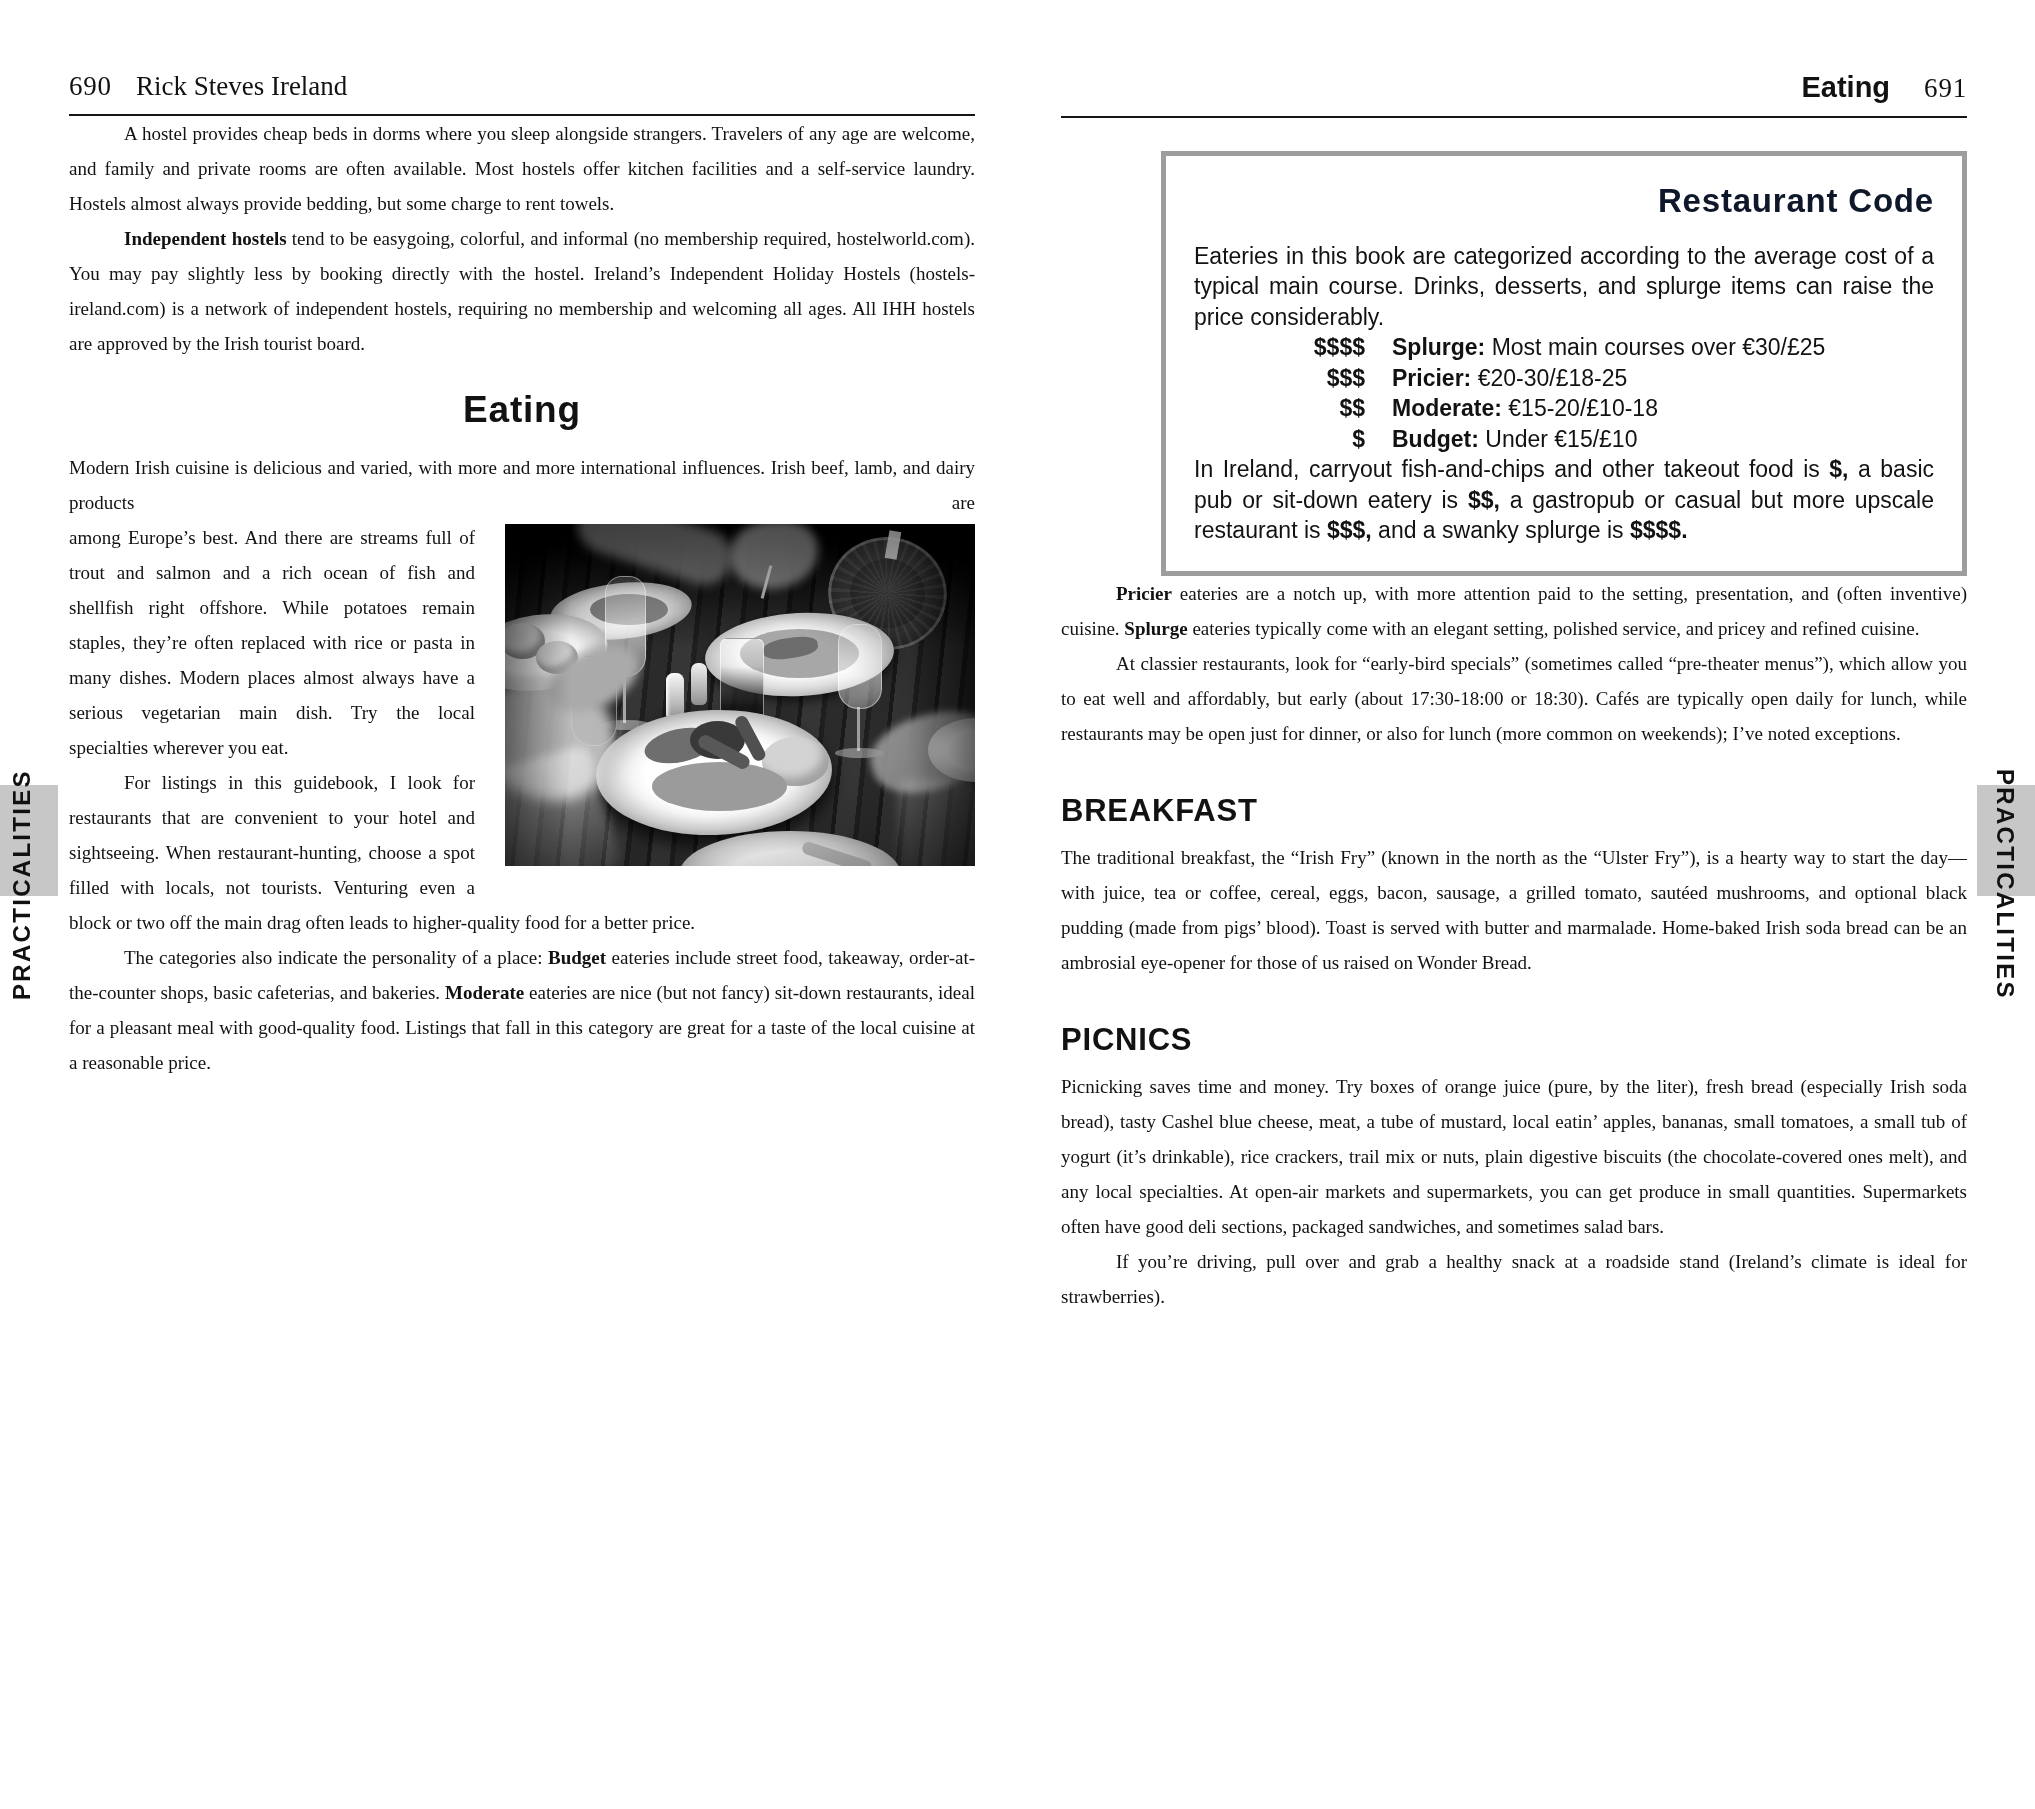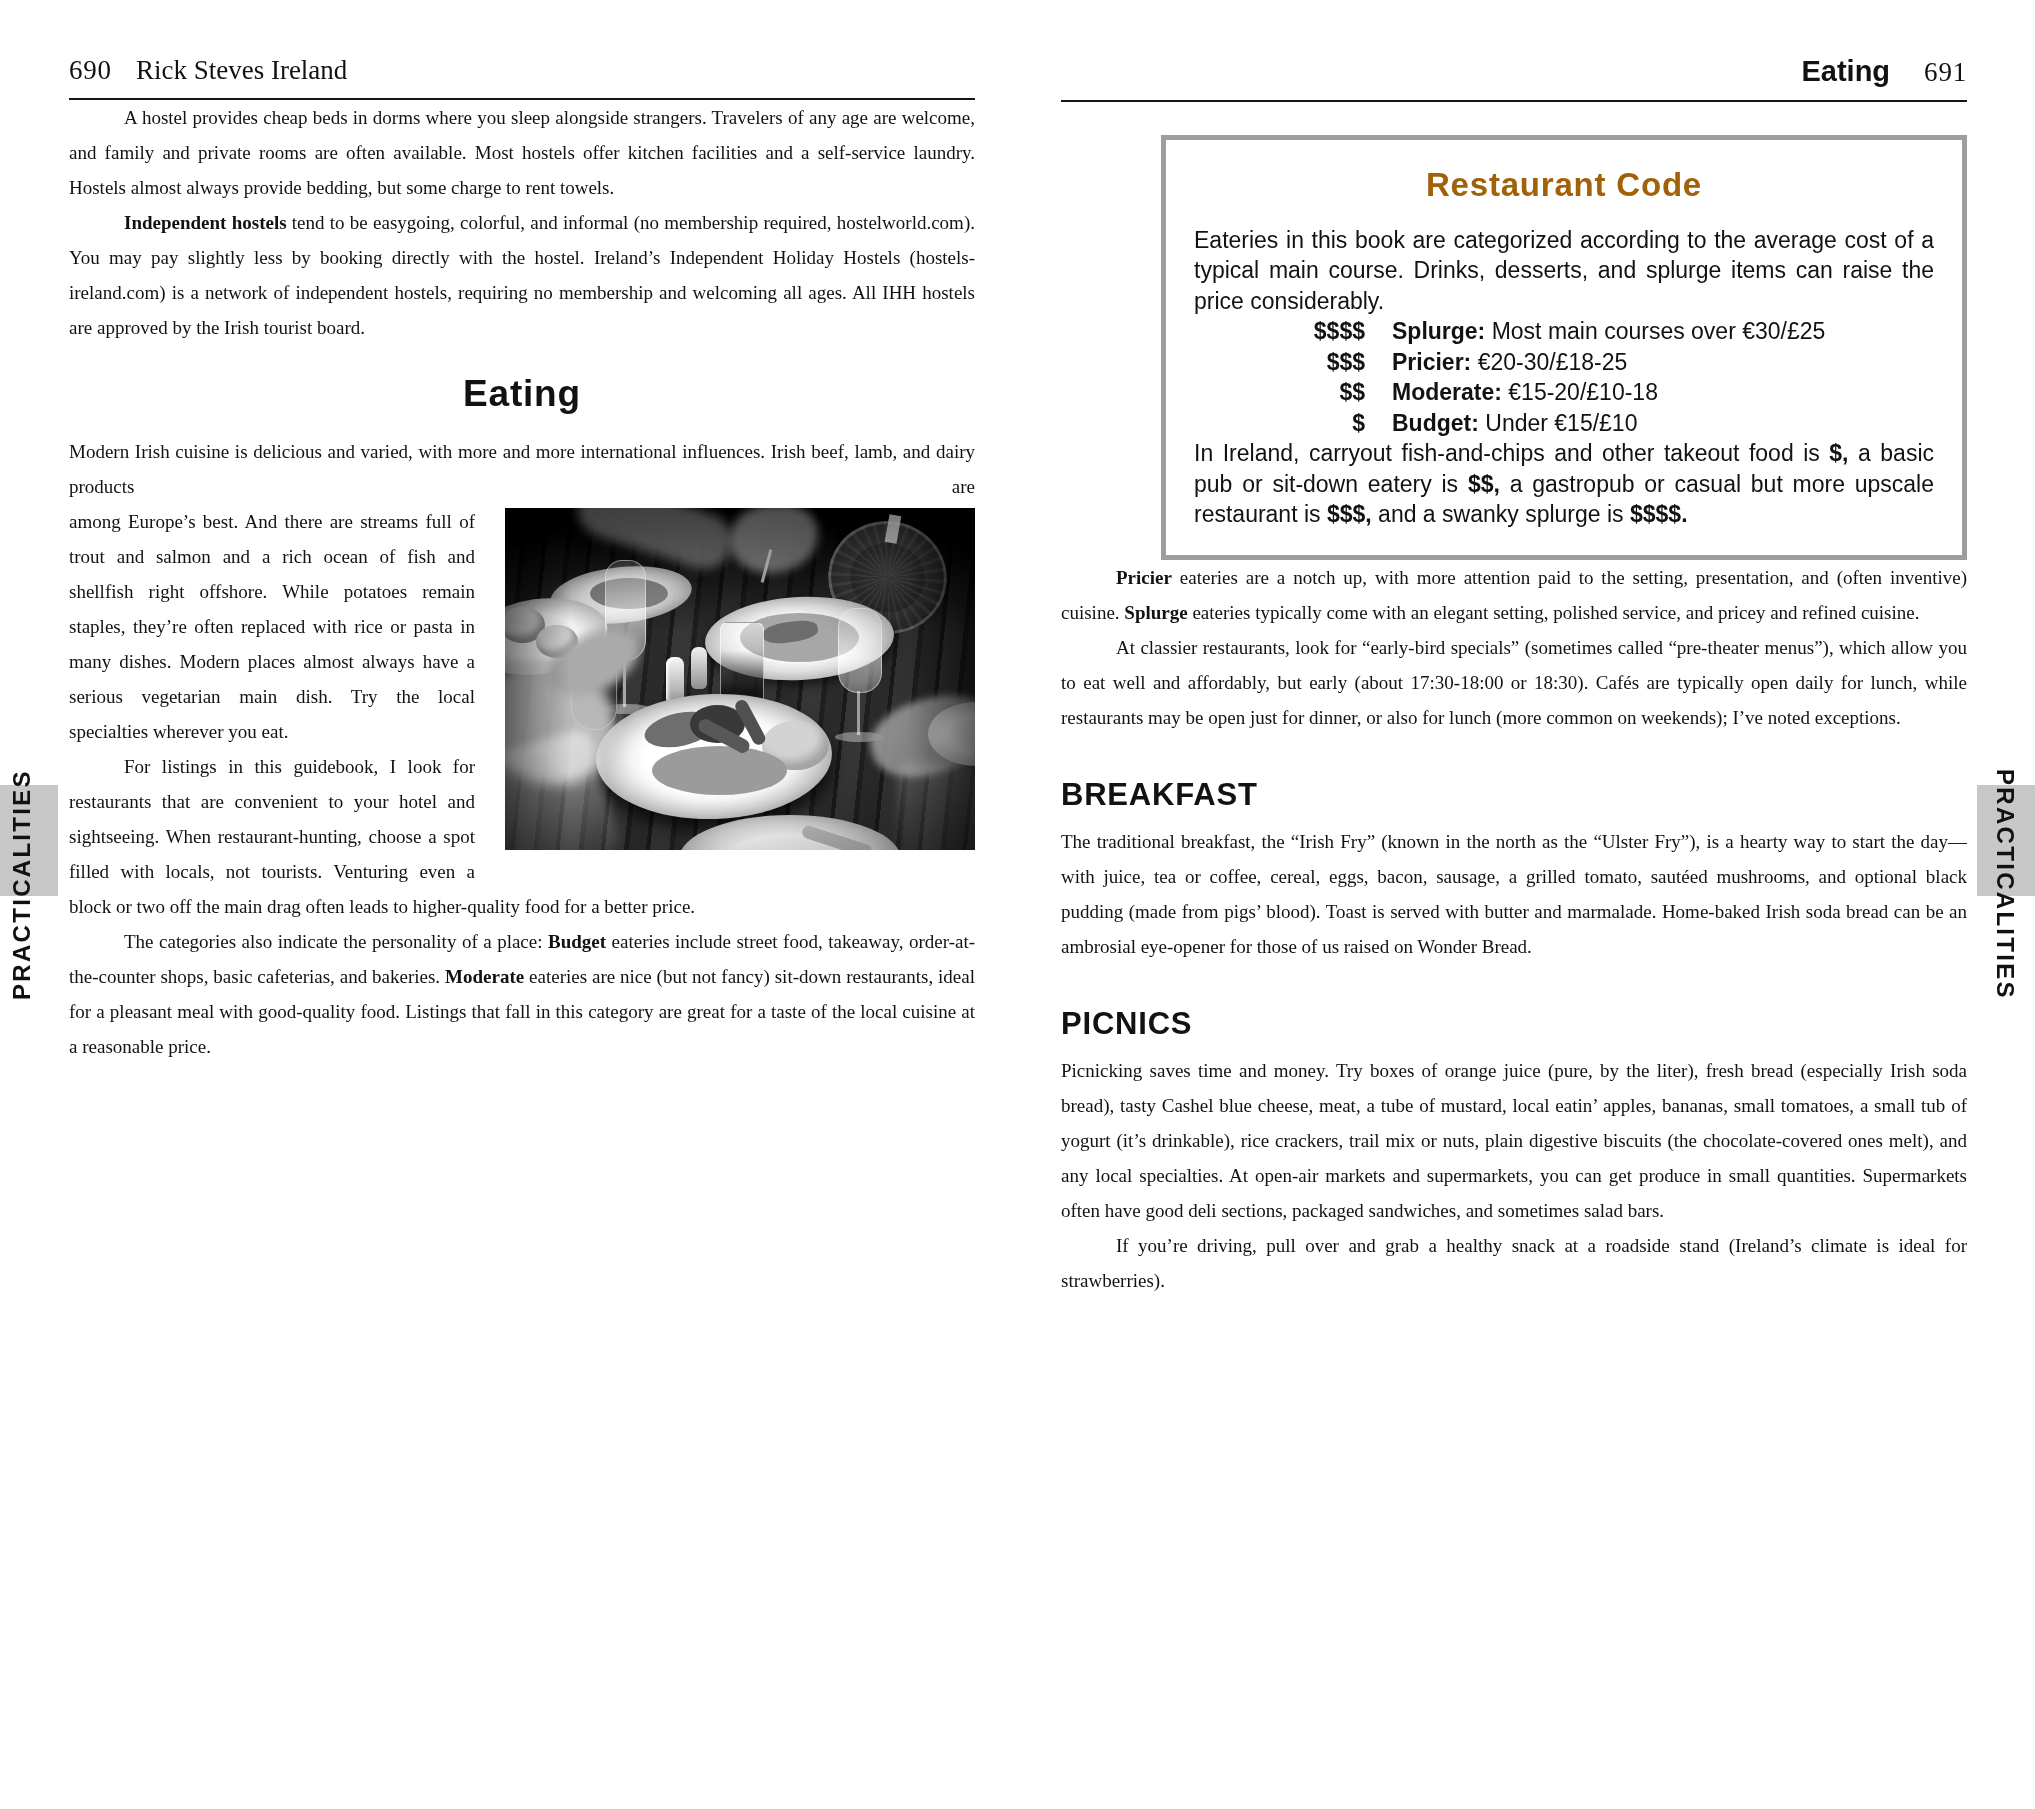--- a/index.html
+++ b/index.html
@@ -1,18 +1,18 @@
 <!DOCTYPE html>
 <html style="font-size:12.5px"><head>
 <meta charset="utf-8">
 <style>
   html,body{margin:0;padding:0;background:#fff;}
   body{width:2035px;height:1809px;position:relative;overflow:hidden;
        font-family:"Liberation Serif",serif;color:#121212;}
-  .page{position:absolute;top:55px;width:906px;}
+  .page{position:absolute;top:71px;width:906px;}
   .page-left{left:69px;}
   .page-right{left:1061px;}
 
   
   .pagehead{display:flex;align-items:baseline;border-bottom:2.3px solid #151515;padding-bottom:11.7px;}
   .ph-num{font:400 27px "Liberation Serif",serif;letter-spacing:0.8px;}
   .ph-title{font:400 27px "Liberation Serif",serif;margin-left:24px;}
   .pagehead.right{justify-content:flex-end;}
   .pagehead.right .ph-title{font:700 29px "Liberation Sans",sans-serif;margin:0 34px 0 0;}
 
@@ -95,21 +95,21 @@
   .ph-spoon{left:296px;top:327px;width:72px;height:12.5px;border-radius:6.3px;background:#b7b7b7;transform:rotate(18deg);}
   .ph-fgglass2{left:393px;top:255px;width:96px;height:113px;filter:blur(5.5px);border-radius:14px;
      background:linear-gradient(200deg,rgba(240,240,240,.3),rgba(240,240,240,.05));}
   .ph-vignette{inset:0;background:
      linear-gradient(90deg,rgba(0,0,0,.45),rgba(0,0,0,0) 14% 86%,rgba(0,0,0,.45)),
      radial-gradient(95% 85% at 42% 58%,rgba(0,0,0,0) 38%,rgba(0,0,0,.55) 97%);}
 
   
   .code-box{box-sizing:border-box;margin:33px 0 0 100px;width:806px;border:5.5px solid #9d9d9d;
             padding:23.5px 28px 25px;font-family:"Liberation Sans",sans-serif;background:#fff;}
-  .code-title{text-align:center;font-weight:700;font-size:33px;color:#a16207;margin:3.1px 0 20.4px;letter-spacing:0.8px;}
+  .code-title{text-align:right;font-weight:700;font-size:33px;color:#0f172a;margin:3.1px 0 20.4px;letter-spacing:0.8px;}
   .code-intro,.code-outro{font-size:23px;line-height:30.5px;text-align:justify;}
   .tier{display:grid;grid-template-columns:171px 1fr;column-gap:27px;font-size:23px;line-height:30.5px;}
   .tier-signs{text-align:right;font-weight:700;}
   .tier-label{font-weight:700;}
 
   .rp-first{margin-top:38px;}
 
   
   .tab-bg{position:absolute;width:58px;height:111px;top:785px;background:#c7c7c7;}
   .tab-bg-left{left:0;}

